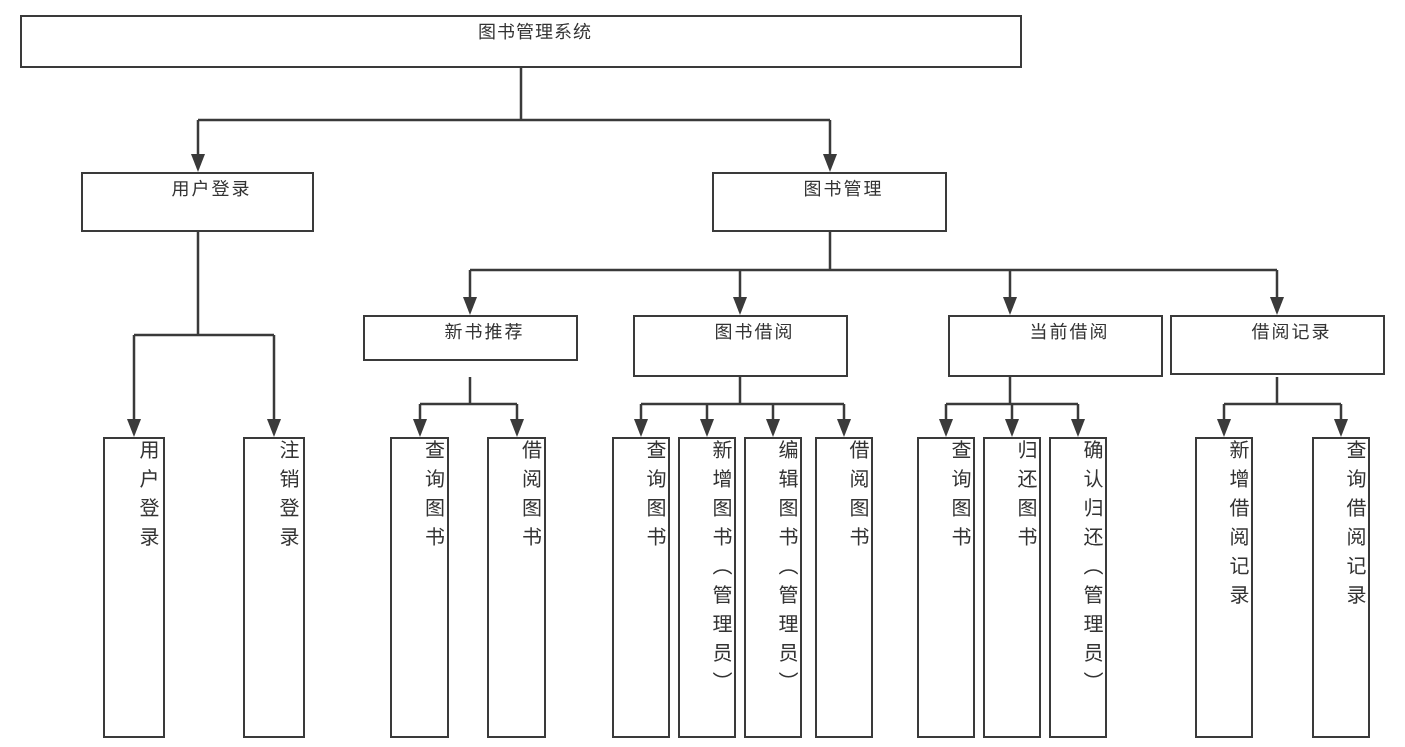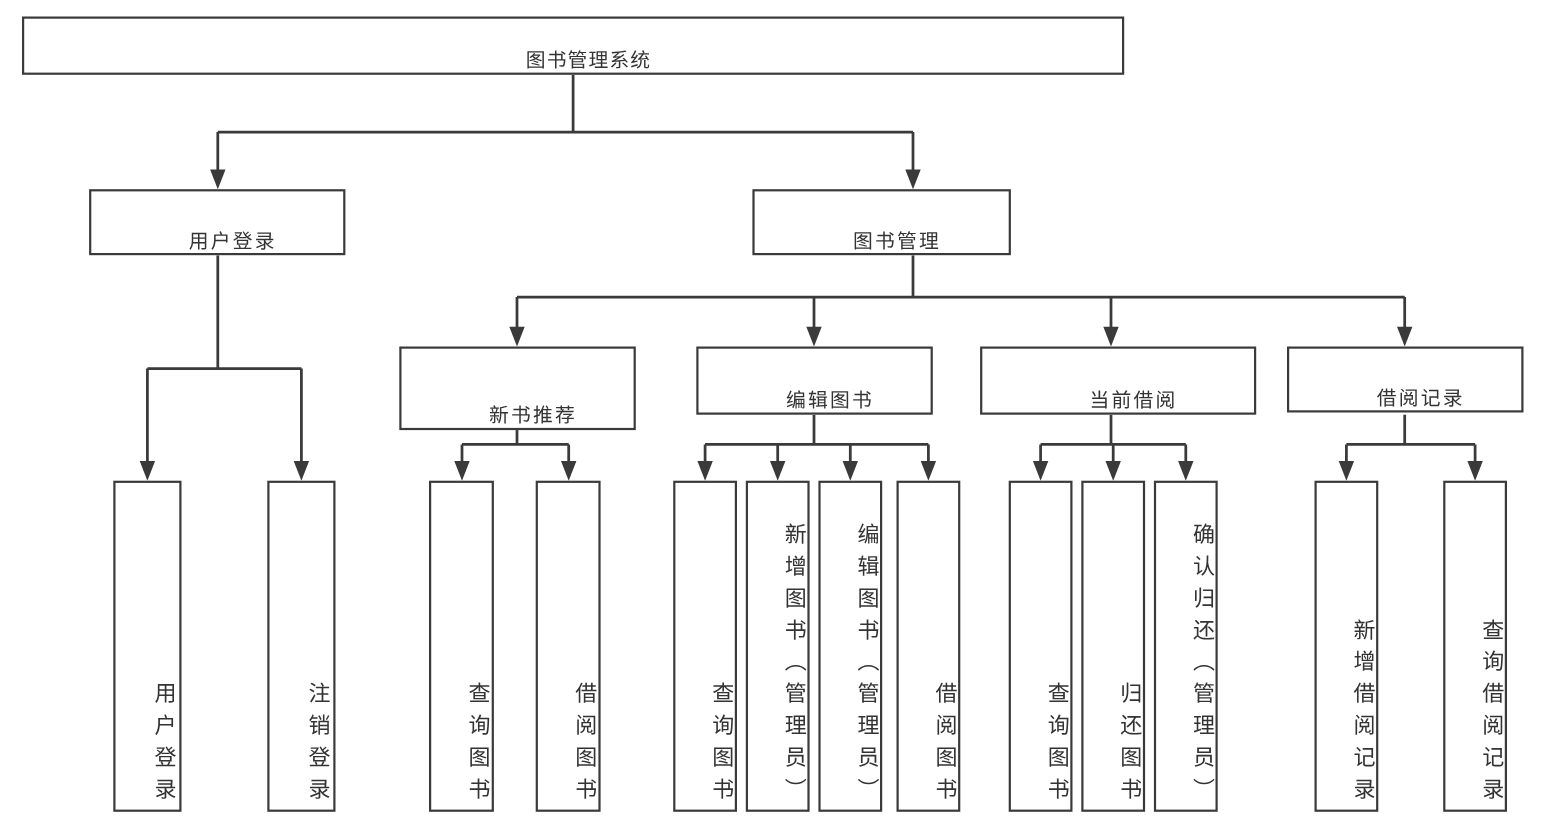--- a/index.html
+++ b/index.html
@@ -16,21 +16,21 @@
     color:var(--text);
   }
   .stage{position:relative;width:1405px;height:747px;background:var(--background);}
   .wires{position:absolute;left:0;top:0;width:1405px;height:747px;}
   .wires path{stroke:var(--line);stroke-width:2.5;fill:none;}
   .wires polygon{fill:var(--line);stroke:none;}
   .box{
     position:absolute;
     background:var(--background);
     border:2px solid var(--line);
-    display:flex;align-items:flex-end;justify-content:center;
+    display:flex;align-items:flex-start;justify-content:center;
     color:var(--text);
     padding-left:28px;
   }
   .hbox span{font-size:18px;letter-spacing:2px;white-space:nowrap;}
   .root-box span{font-size:18px;letter-spacing:1px;}
   .leaf{top:437px;height:301px;}
   .vtext{
     writing-mode:vertical-rl;
     font-size:20px;
     line-height:1;
@@ -95,31 +95,31 @@
     </g>
   </svg>
 
   <div class="box hbox root-box" style="left:20px;top:15px;width:1002px;height:53px">
     <span>图书管理系统</span>
   </div>
 
   <div class="box hbox" style="left:81px;top:172px;width:233px;height:60px">
     <span>用户登录</span>
   </div>
-  <div class="box hbox" style="left:684px;top:172px;width:235px;height:60px">
+  <div class="box hbox" style="left:712px;top:172px;width:235px;height:60px">
     <span>图书管理</span>
   </div>
 
-  <div class="box hbox" style="left:363px;top:315px;width:215px;height:76px">
+  <div class="box hbox" style="left:363px;top:315px;width:215px;height:46px">
     <span>新书推荐</span>
   </div>
   <div class="box hbox" style="left:633px;top:315px;width:215px;height:62px">
-    <span>编辑图书</span>
+    <span>图书借阅</span>
   </div>
-  <div class="box hbox" style="left:891px;top:315px;width:251px;height:62px">
+  <div class="box hbox" style="left:948px;top:315px;width:215px;height:62px">
     <span>当前借阅</span>
   </div>
   <div class="box hbox" style="left:1170px;top:315px;width:215px;height:60px">
     <span>借阅记录</span>
   </div>
 
   <div class="box leaf" style="left:103px;width:62px">
     <span class="vtext">用户登录</span>
   </div>
   <div class="box leaf" style="left:243px;width:62px">

